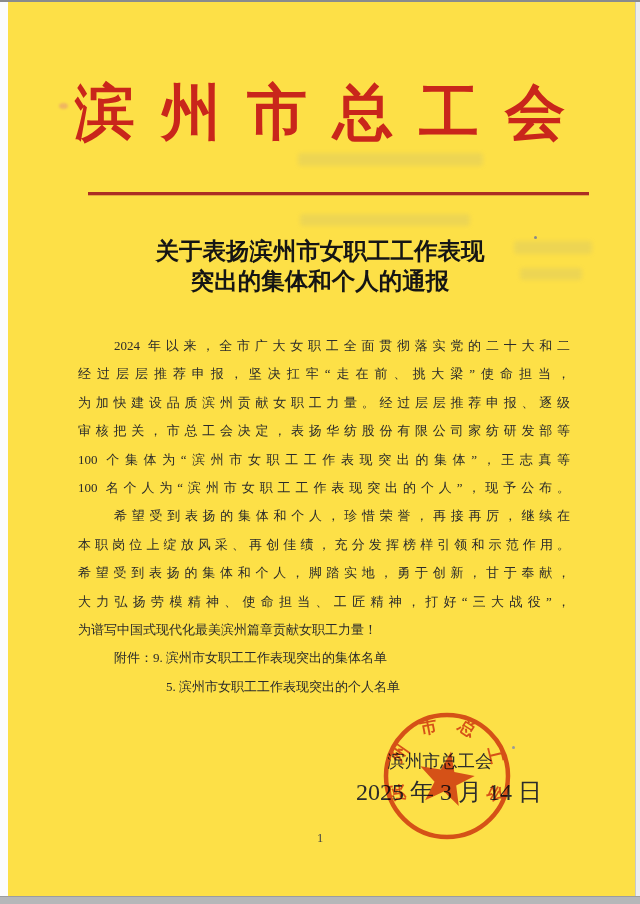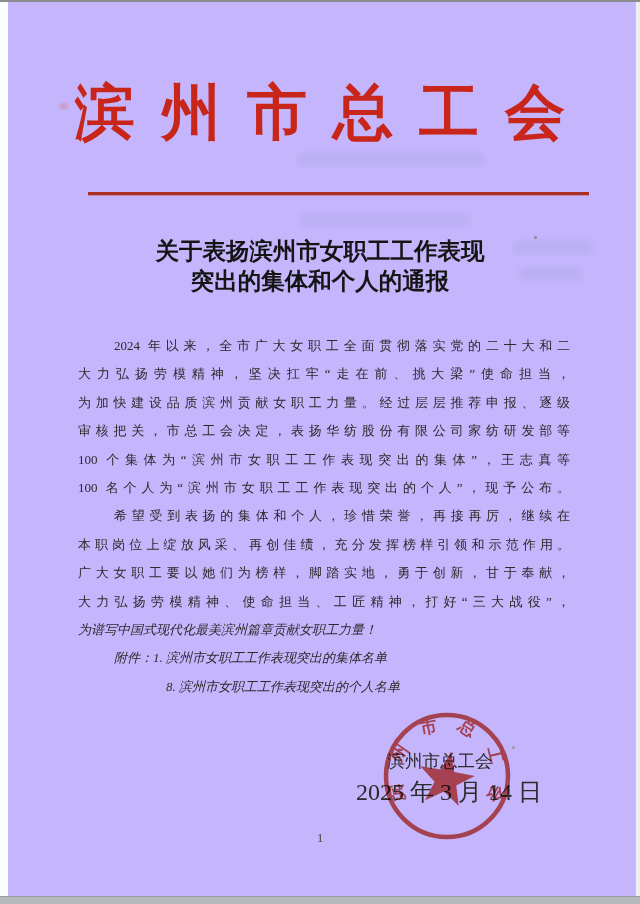--- a/index.html
+++ b/index.html
@@ -1,17 +1,17 @@
 <!DOCTYPE html>
 <html><head>
 <meta charset="utf-8">
 <style>
   html,body{margin:0;padding:0;}
   body{width:640px;height:904px;background:#eef0f1;font-family:"Liberation Serif","DejaVu Serif",serif;}
-  .page{position:relative;width:640px;height:904px;background:#c4b5fd;overflow:hidden;}
+  .page{position:relative;width:640px;height:904px;background:#fde047;overflow:hidden;}
 
   
   .edge-top{position:absolute;left:0;top:0;width:640px;height:2px;background:#898b8d;}
   .edge-bottom-line{position:absolute;left:0;top:896px;width:640px;height:1px;background:#9b9da0;}
   .edge-bottom{position:absolute;left:0;top:897px;width:640px;height:7px;background:#b5b7b9;}
   .edge-right-line{position:absolute;left:635px;top:2px;width:1px;height:895px;background:#c6c9cb;}
   .edge-right{position:absolute;left:636px;top:2px;width:4px;height:895px;background:#eceeef;}
   .edge-left{position:absolute;left:0;top:2px;width:8px;height:895px;background:#fbfcfd;}
 
   
@@ -22,21 +22,21 @@
     box-shadow:0 1px 0 rgba(190,60,50,.35);}
 
   
   .doc-title{position:absolute;left:0;top:236px;width:640px;text-align:center;
     font-size:23.5px;line-height:30px;font-weight:700;color:#151515;}
 
   
   .bodytext{position:absolute;left:78px;top:332px;width:492px;
     font-size:13px;line-height:28.4px;color:#2b2b2b;}
   .bodytext .bl{text-align:justify;text-align-last:justify;height:28.4px;overflow:visible;}
-  .bodytext .bl.plain{text-align:left;text-align-last:left;font-style:italic;}
+  .bodytext .bl.plain{text-align:left;text-align-last:left;}
   .bodytext .bl.ind1{text-indent:36px;}
   .bodytext .bl.ind2{text-indent:88px;}
 
   
   .sig-org{position:absolute;left:372px;top:749px;width:136px;text-align:center;
     font-size:17.5px;color:#2b2b2b;white-space:nowrap;}
   .sig-date{position:absolute;left:356px;top:776px;width:176px;text-align:center;
     font-size:24px;color:#2b2b2b;white-space:nowrap;}
 
   
@@ -85,32 +85,32 @@
   <div class="letterhead">滨州市总工会</div>
   <div class="red-rule"></div>
 
   <div class="doc-title">
     <div>关于表扬滨州市女职工工作表现</div>
     <div>突出的集体和个人的通报</div>
   </div>
 
   <div class="bodytext">
     <div class="bl ind1">2024 年以来，全市广大女职工全面贯彻落实党的二十大和二</div>
-    <div class="bl">大力弘扬劳模精神，坚决扛牢“走在前、挑大梁”使命担当，</div>
+    <div class="bl">经过层层推荐申报，坚决扛牢“走在前、挑大梁”使命担当，</div>
     <div class="bl">为加快建设品质滨州贡献女职工力量。经过层层推荐申报、逐级</div>
     <div class="bl">审核把关，市总工会决定，表扬华纺股份有限公司家纺研发部等</div>
     <div class="bl">100 个集体为“滨州市女职工工作表现突出的集体”，王志真等</div>
     <div class="bl">100 名个人为“滨州市女职工工作表现突出的个人”，现予公布。</div>
     <div class="bl ind1">希望受到表扬的集体和个人，珍惜荣誉，再接再厉，继续在</div>
     <div class="bl">本职岗位上绽放风采、再创佳绩，充分发挥榜样引领和示范作用。</div>
-    <div class="bl">广大女职工要以她们为榜样，脚踏实地，勇于创新，甘于奉献，</div>
+    <div class="bl">希望受到表扬的集体和个人，脚踏实地，勇于创新，甘于奉献，</div>
     <div class="bl">大力弘扬劳模精神、使命担当、工匠精神，打好“三大战役”，</div>
     <div class="bl plain">为谱写中国式现代化最美滨州篇章贡献女职工力量！</div>
-    <div class="bl plain ind1">附件：1. 滨州市女职工工作表现突出的集体名单</div>
-    <div class="bl plain ind2">8. 滨州市女职工工作表现突出的个人名单</div>
+    <div class="bl plain ind1">附件：9. 滨州市女职工工作表现突出的集体名单</div>
+    <div class="bl plain ind2">5. 滨州市女职工工作表现突出的个人名单</div>
   </div>
 
   <div class="sig-org">滨州市总工会</div>
   <div class="sig-date">2025 年 3 月 14 日</div>
 
   <svg class="seal" viewBox="0 0 140 140" xmlns="http://www.w3.org/2000/svg">
     <defs>
       <path id="sealArc" d="M 32.3,96.4 A 46,46 0 1 1 107.7,96.4" fill="none"></path>
     </defs>
     <circle class="seal-ring" cx="70" cy="70" r="61"></circle>

